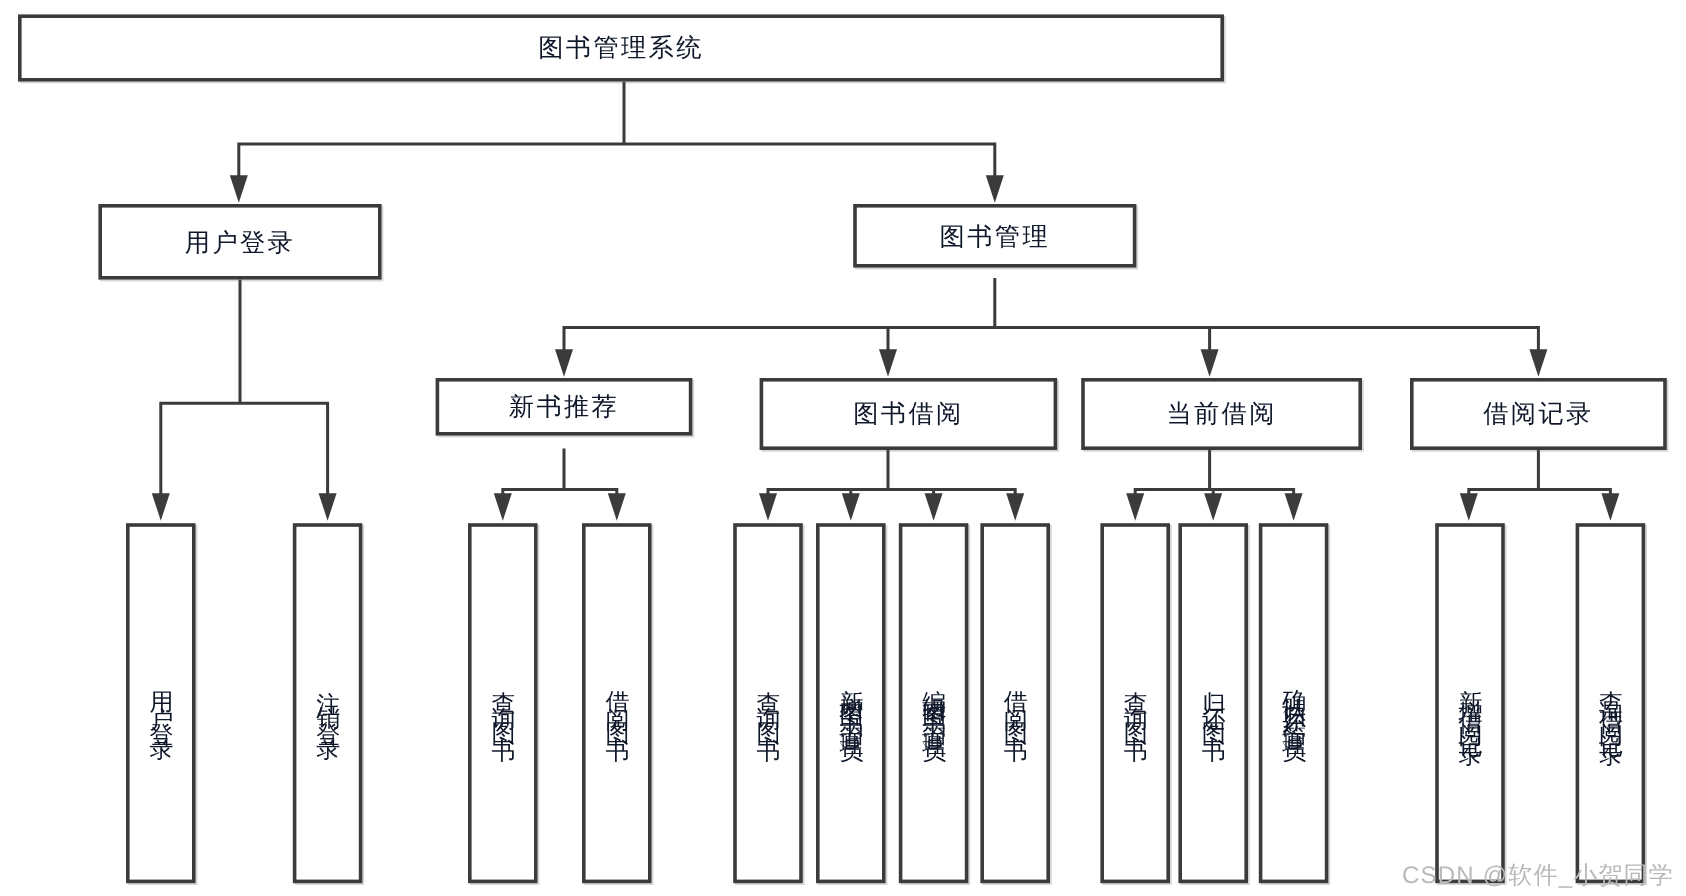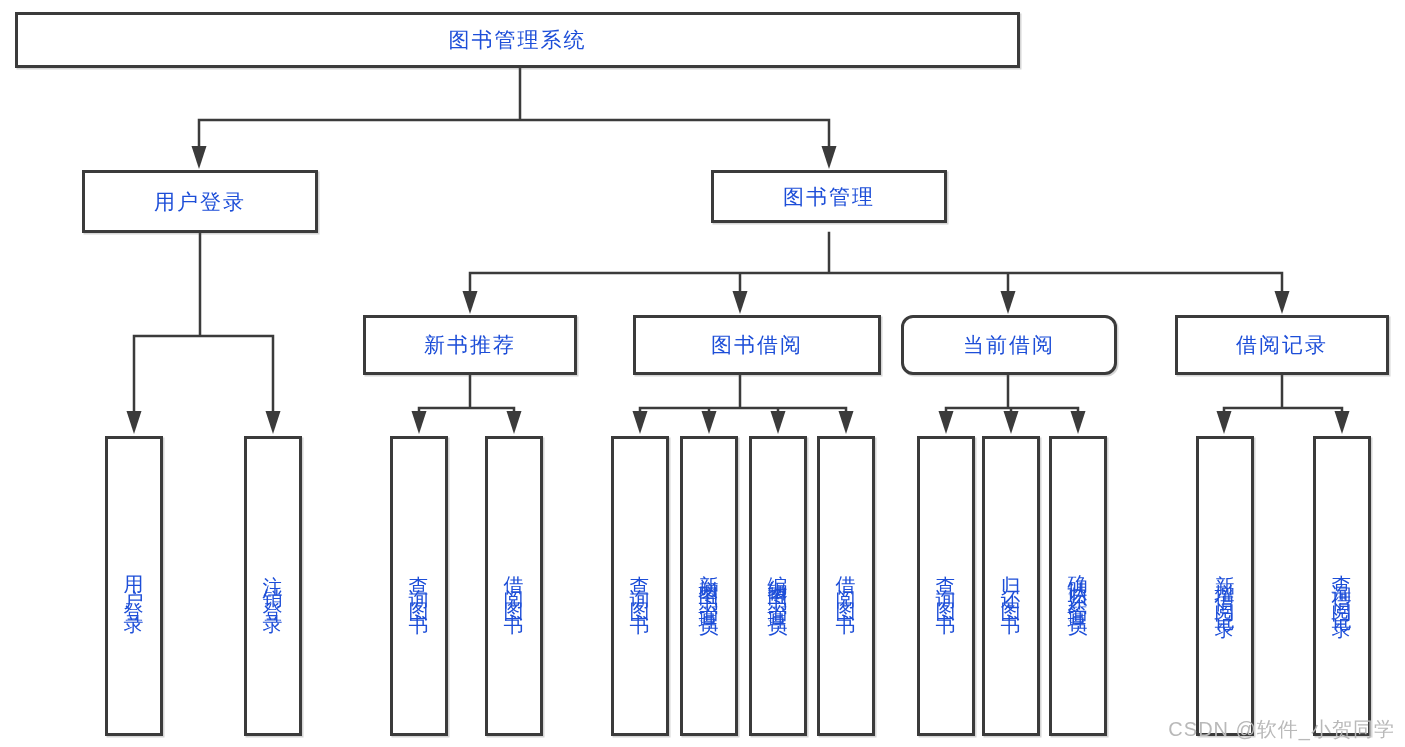--- a/index.html
+++ b/index.html
@@ -23,41 +23,41 @@
   }
   .node {
     position: absolute;
     box-sizing: border-box;
     background: #ffffff;
     border: 3px solid #3b3b3b;
     box-shadow: 1.5px 1.5px 0 rgba(90,90,90,0.25);
     display: flex;
     align-items: center;
     justify-content: center;
-    color: #1d4ed8;
+    color: #0f172a;
   }
   .hnode { font-size: 21px; letter-spacing: 2px; white-space: nowrap; }
   .vnode { font-size: 20px; }
   .vnode .vtext {
     writing-mode: vertical-rl;
     text-orientation: mixed;
     white-space: nowrap;
     line-height: 1;
   }
   .v4  .vtext { letter-spacing: 13px; }
   .v6  .vtext { letter-spacing: 9px; }
   .v10 .vtext { letter-spacing: 6px; }
 
   
   #root        { left: 15px;   top: 12px;  width: 1005px; height: 56px; }
   #user-login  { left: 82px;   top: 170px; width: 236px;  height: 63px; }
   #book-mgmt   { left: 711px;  top: 170px; width: 236px;  height: 53px; }
-  #new-books   { left: 363px;  top: 315px; width: 214px;  height: 60px; }
+  #new-books   { left: 363px;  top: 315px; width: 214px;  height: 48px; }
   #book-borrow { left: 633px;  top: 315px; width: 248px;  height: 60px; }
-  #cur-borrow  { left: 901px;  top: 315px; width: 216px;  height: 60px; border-radius: 12px; }
+  #cur-borrow  { left: 901px;  top: 315px; width: 234px;  height: 60px; }
   #borrow-rec  { left: 1175px; top: 315px; width: 214px;  height: 60px; text-align: center; }
 
   .leaf { top: 436px; width: 58px; height: 300px; }
   #b1  { left: 105px; }
   #b2  { left: 244px; }
   #b3  { left: 390px; }
   #b4  { left: 485px; }
   #b5  { left: 611px; }
   #b6  { left: 680px; }
   #b7  { left: 749px; }

